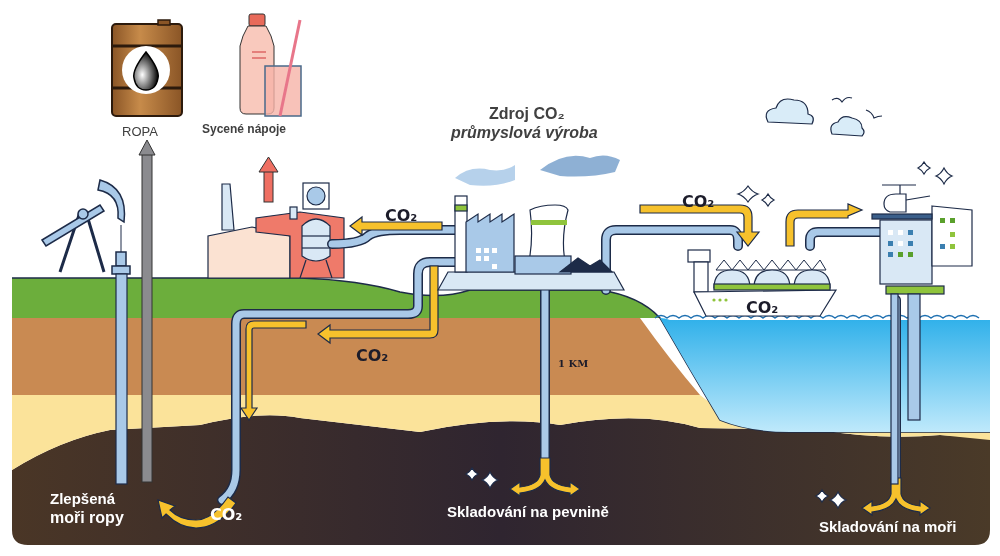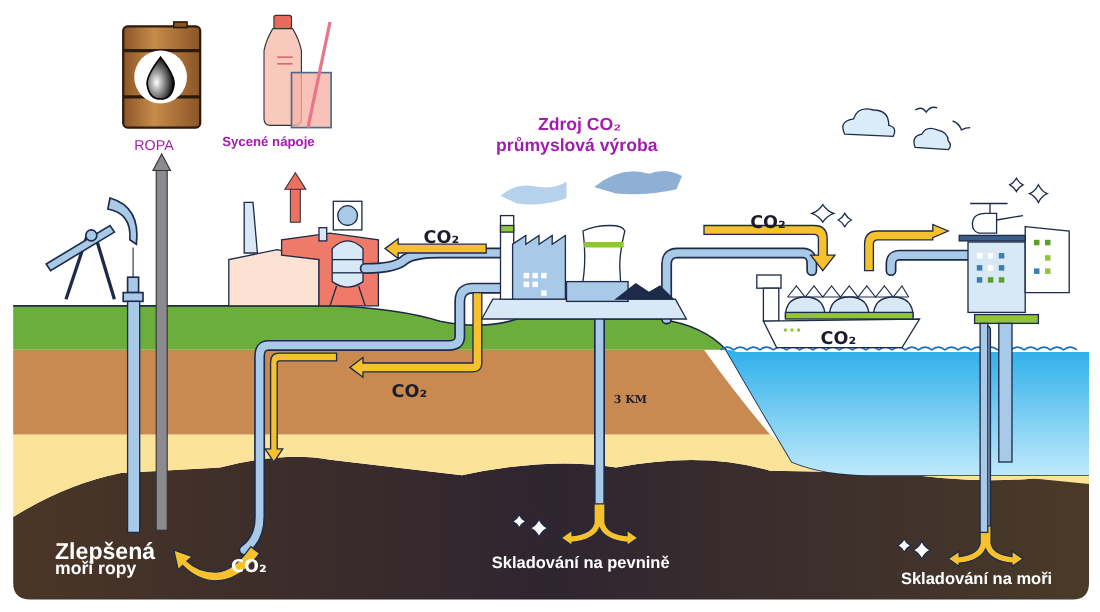--- a/index.html
+++ b/index.html
@@ -1,20 +1,20 @@
 <!DOCTYPE html>
 <html><head>
 <meta charset="utf-8">
 <style>
   html, body { margin: 0; padding: 0; background: #ffffff; }
   body { width: 1000px; height: 556px; position: relative; overflow: hidden;
          font-family: "Liberation Sans", sans-serif; }
   #scene { position: absolute; left: 0; top: 0; width: 1000px; height: 556px; }
   .lbl { position: absolute; font-family: "Liberation Sans", sans-serif; font-weight: bold; white-space: nowrap; }
-  .lbl-dark { color: #a21caf; }
+  .lbl-dark { color: #404040; }
   .lbl-light { color: #ffffff; }
   .co2 { font-family: "DejaVu Sans", sans-serif; font-weight: bold; font-size: 16px; color: #1c1c2a; }
   .co2-light { color: #ffffff; }
 </style>
 </head>
 <body>
 
 <svg id="scene" viewBox="0 0 1000 556" xmlns="http://www.w3.org/2000/svg">
   <defs>
     <linearGradient id="seaGrad" x1="0" y1="0" x2="0" y2="1">
@@ -228,24 +228,24 @@
     <path d="M472,468 Q474,472 478,474 Q474,476 472,480 Q470,476 466,474 Q470,472 472,468 Z"></path>
     <path d="M490,472 Q493,478 498,480 Q493,482 490,488 Q487,482 482,480 Q487,478 490,472 Z"></path>
     <path d="M822,490 Q824,494 828,496 Q824,498 822,502 Q820,498 816,496 Q820,494 822,490 Z"></path>
     <path d="M838,492 Q841,498 846,500 Q841,502 838,508 Q835,502 830,500 Q835,498 838,492 Z"></path>
   </g>
 </svg>
 
 <div class="lbl lbl-dark" style="left:122px; top:124px; font-size:13px; font-weight:normal;">ROPA</div>
 <div class="lbl lbl-dark" style="left:202px; top:122px; font-size:12px;">Sycené nápoje</div>
 <div class="lbl lbl-dark" style="left:489px; top:105px; font-size:16px;">Zdroj CO₂</div>
-<div class="lbl lbl-dark" style="left:451px; top:124px; font-size:16px;">průmyslová výroba</div>
-<div class="lbl lbl-light" style="left:50px; top:490px; font-size:21px;">Zlepšená</div>
+<div class="lbl lbl-dark" style="left:451px; top:124px; font-size:16px;font-style:italic;">průmyslová výroba</div>
+<div class="lbl lbl-light" style="left:50px; top:490px; font-size:15px;">Zlepšená</div>
 <div class="lbl lbl-light" style="left:50px; top:509px; font-size:16px;">moři ropy</div>
 <div class="lbl lbl-light" style="left:447px; top:503px; font-size:15px;text-align:right;">Skladování na pevnině</div>
 <div class="lbl lbl-light" style="left:819px; top:518px; font-size:15px;">Skladování na moři</div>
-<div class="lbl" style="left:558px; top:358px; font-size:10px; font-family:'DejaVu Serif', serif; color:#1c1c2a;">3 KM</div>
+<div class="lbl" style="left:558px; top:358px; font-size:10px; font-family:'DejaVu Serif', serif; color:#1c1c2a;">1 KM</div>
 
 <div class="lbl co2" style="left:385px; top:206px;">CO₂</div>
 <div class="lbl co2" style="left:356px; top:346px;">CO₂</div>
 <div class="lbl co2 co2-light" style="left:210px; top:505px;">CO₂</div>
 <div class="lbl co2" style="left:682px; top:192px;">CO₂</div>
 <div class="lbl co2" style="left:746px; top:298px;">CO₂</div>
 
 </body></html>

